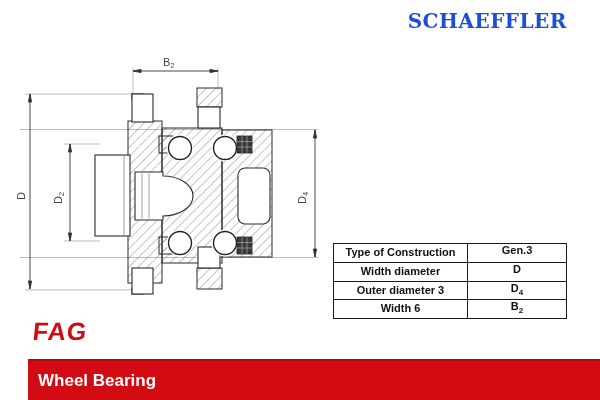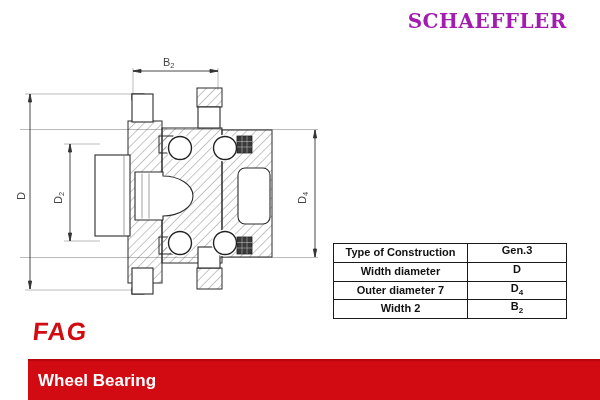--- a/index.html
+++ b/index.html
@@ -1,18 +1,18 @@
 <!DOCTYPE html>
 <html><head>
 <meta charset="utf-8">
 <style>
   html,body{margin:0;padding:0;}
   body{width:600px;height:400px;position:relative;background:#ffffff;overflow:hidden;
        font-family:"Liberation Sans",sans-serif;}
-  .schaeffler{position:absolute;top:9px;right:33px;color:#a21caf;
+  .schaeffler{position:absolute;top:9px;right:33px;color:#1d4ed8;
        font-family:"DejaVu Serif",serif;font-weight:bold;font-size:20px;letter-spacing:.5px;}
   .fag{position:absolute;left:33px;top:317px;color:#d20a11;
        font-family:"Liberation Sans",sans-serif;font-weight:bold;font-size:25px;
        letter-spacing:1px;transform:skewX(-6deg);}
   .footer-bar{position:absolute;left:0;top:359px;width:600px;height:41px;
        background:#d20a11;border-top:2px solid #b5070d;box-sizing:border-box;
        display:flex;align-items:center;margin-left:28px;}
   .footer-bar .title{color:#ffffff;font-size:17px;font-weight:bold;padding-left:10px;}
   svg.drawing{position:absolute;left:0;top:0;}
   table.spec{position:absolute;left:333px;top:243px;width:231px;border-collapse:collapse;
@@ -138,25 +138,25 @@
   <tbody>
       <tr>
     <td class="c1">Type of Construction</td>
     <td class="c2"><span>Gen.3</span><sub></sub></td>
   </tr>
   <tr>
     <td class="c1">Width diameter</td>
     <td class="c2"><span>D</span><sub></sub></td>
   </tr>
   <tr>
-    <td class="c1">Outer diameter 7</td>
+    <td class="c1">Outer diameter 3</td>
     <td class="c2"><span>D</span><sub>4</sub></td>
   </tr>
   <tr>
-    <td class="c1">Width 2</td>
+    <td class="c1">Width 6</td>
     <td class="c2"><span>B</span><sub>2</sub></td>
   </tr>
 </tbody>
   </table>
 
 <div class="fag">FAG</div>
 
 <div class="footer-bar">
   <span class="title">Wheel Bearing</span>
 </div>

